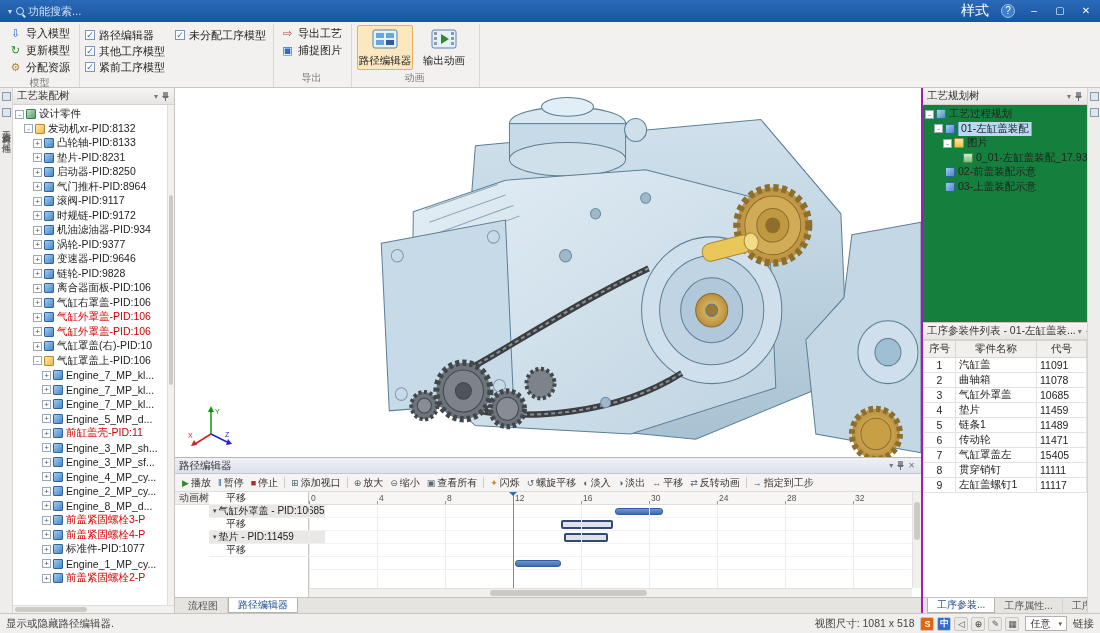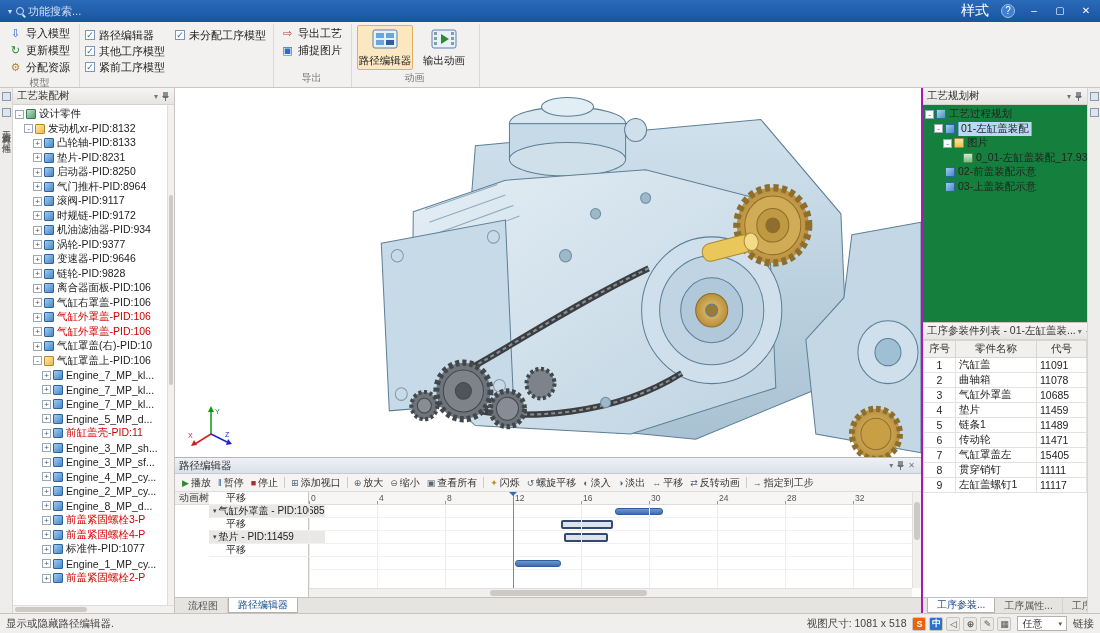--- a/index.html
+++ b/index.html
@@ -123,21 +123,21 @@
 table{border-collapse:collapse;width:100%;font-size:10.5px;table-layout:fixed}
 th{background:#f1f0ef;border:1px solid #d8d6d3;font-weight:normal;height:17px;color:#333;overflow:hidden;white-space:nowrap}
 td{border:1px solid #e4e2df;height:15px;padding:0 3px;overflow:hidden;white-space:nowrap}
 td.c{text-align:center}
 
 
 .statusbar{height:20px;background:#f1efed;border-top:1px solid #c8c5c0;display:flex;align-items:center;padding:0 6px;gap:6px;flex:0 0 auto;font-size:10.5px;color:#444;white-space:nowrap}
 .sb-sp{flex:1}
 .sb-icons{display:flex;gap:3px;align-items:center}
 .sb-icon{width:14px;height:14px;border-radius:2px;display:flex;align-items:center;justify-content:center;font-size:9px;font-weight:bold;border:1px solid #c9c6c2}
-.sb-dd{background:#fff;border:1px solid #b5b2ae;height:15px;display:flex;align-items:center;padding:0 4px;gap:16px;font-size:10px;color:#333}
+.sb-dd{background:#fff;border:1px solid #b5b2ae;height:15px;display:flex;align-items:center;padding:0 4px;gap:8px;font-size:10px;color:#333}
 .sb-dd .caret2{font-size:7px;color:#555}
 .pinicon{flex:0 0 auto;margin:0 2px}
 </style>
 </head>
 <body>
 
 <div class="app">
 
   <div class="titlebar">
     <div class="tb-search">

